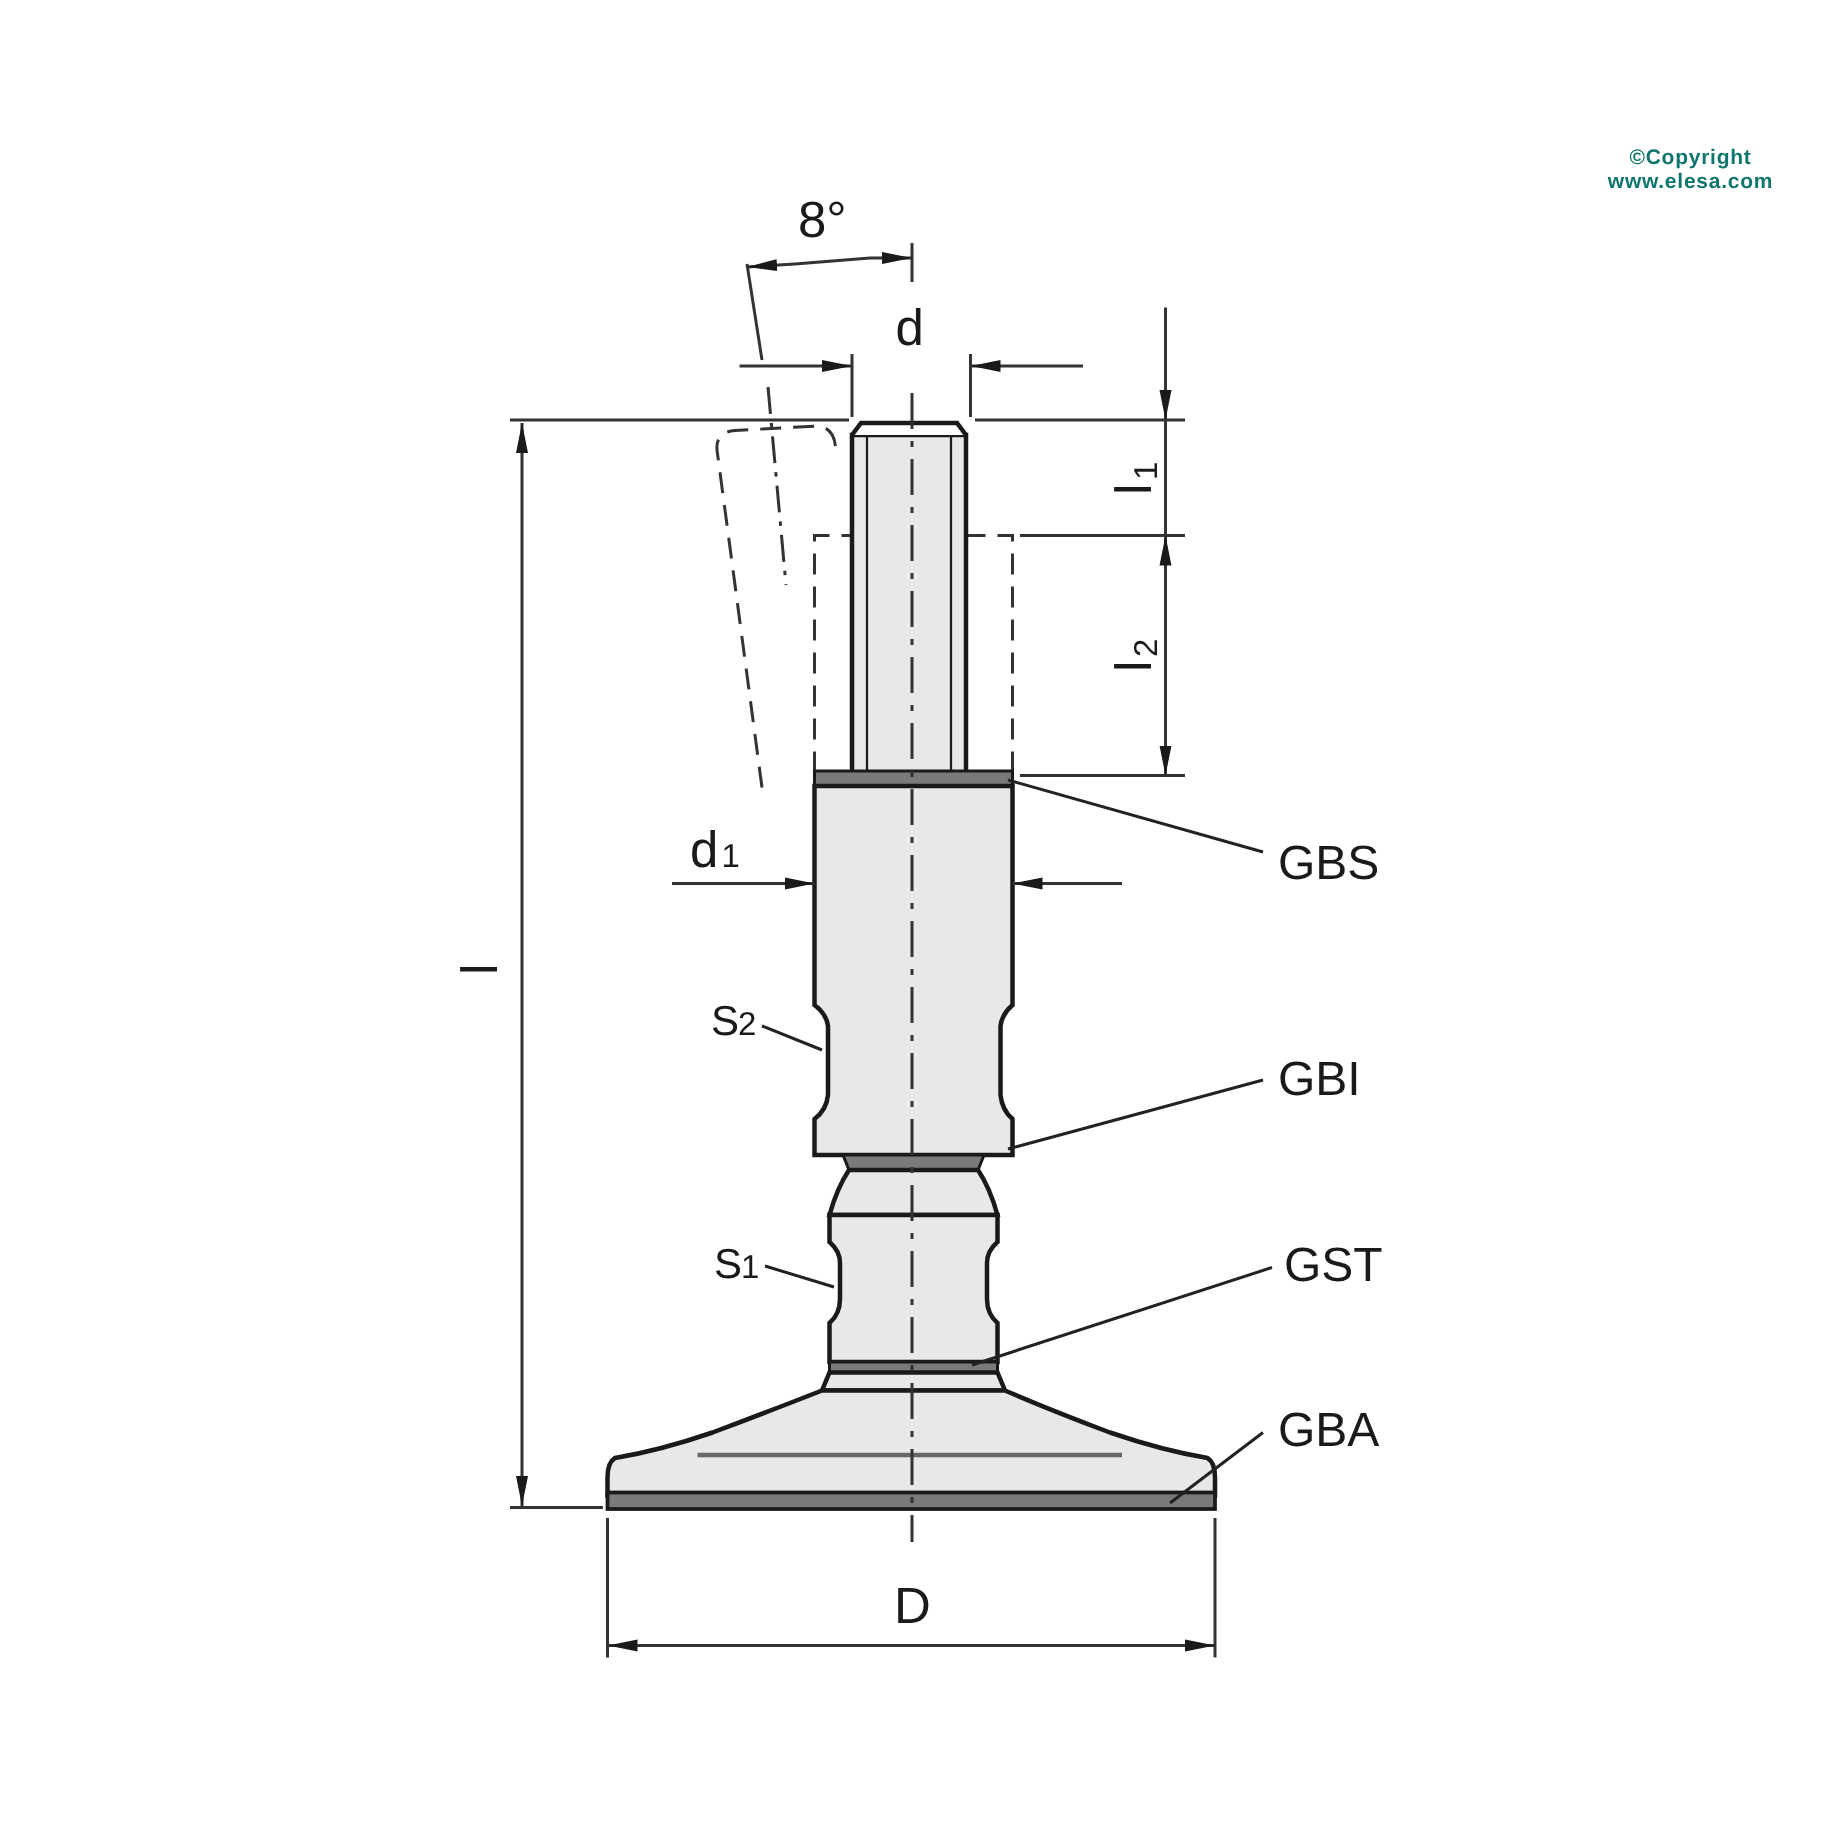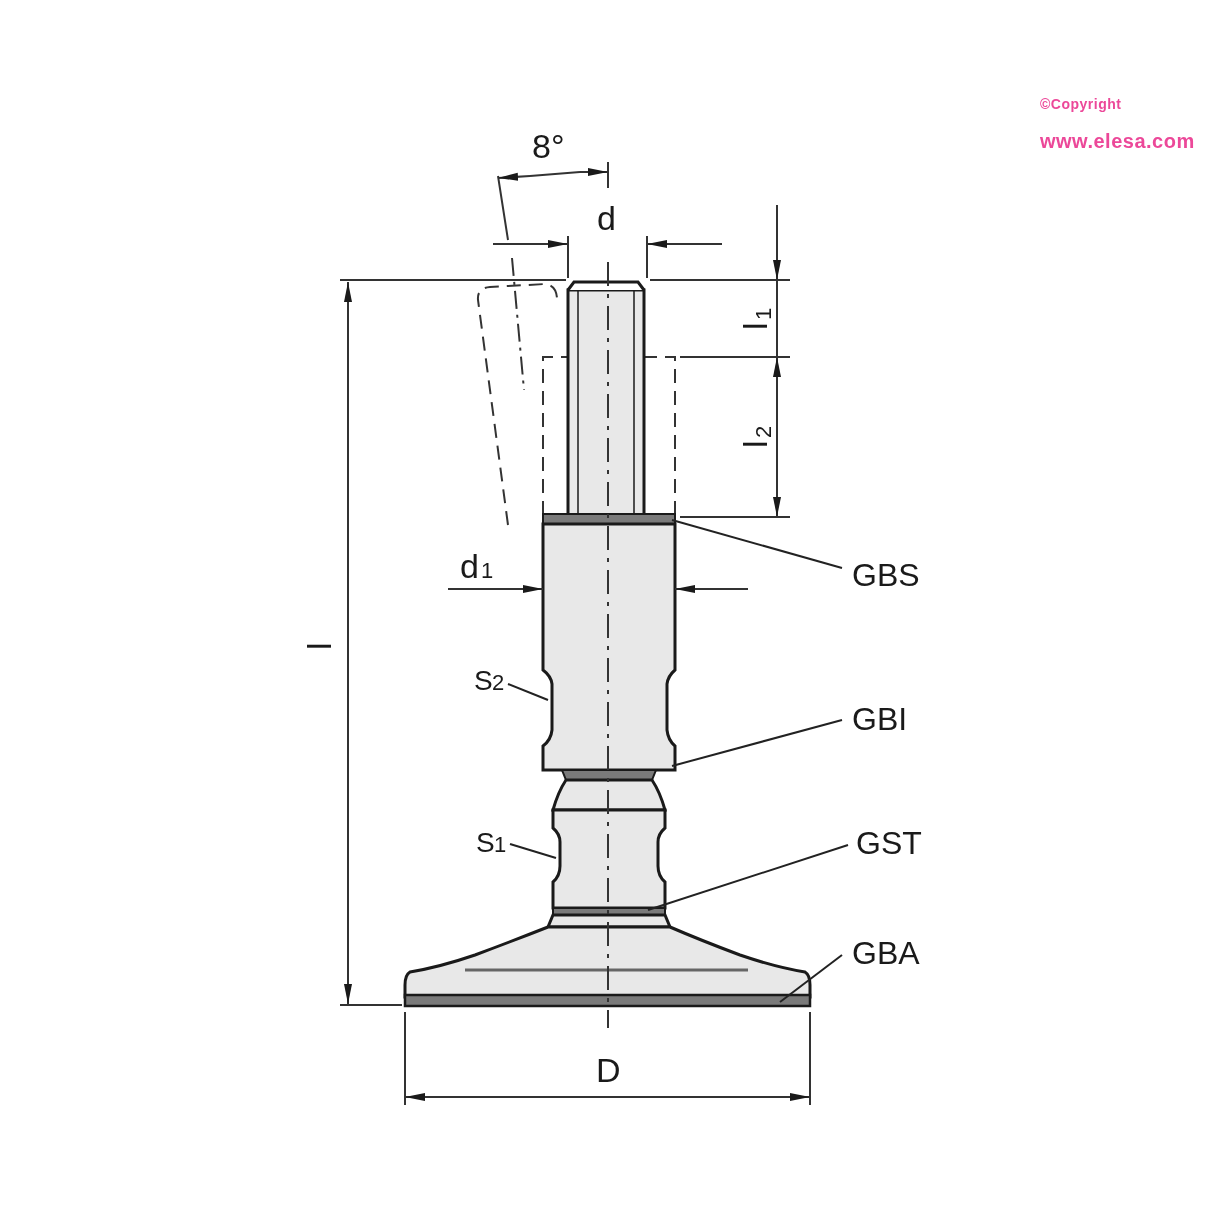--- a/index.html
+++ b/index.html
@@ -1,22 +1,22 @@
 <!DOCTYPE html>
 <html><head>
 <meta charset="utf-8">
 <style>
   html, body { margin: 0; padding: 0; background: #ffffff; }
   body { width: 1214px; height: 1214px; position: relative; overflow: hidden; font-family: "Liberation Sans", sans-serif; }
   #drawing { position: absolute; left: 0; top: 0; width: 1214px; height: 1214px; }
   .lbl { font-family: "Liberation Sans", sans-serif; fill: #1a1a1a; }
-  .logo { position: absolute; left: 1040px; top: 96px; width: 174px; color: #ec4899; }
+  .logo { position: absolute; left: 1040px; top: 96px; width: 174px; text-align: center; color: #0f766e; }
   .logo .copy { font-size: 14px; font-weight: bold; letter-spacing: 0.5px; }
   .logo .brand { font-size: 46px; font-weight: bold; line-height: 44px; letter-spacing: -1px; }
-  .logo .url { font-size: 20px; font-weight: bold; letter-spacing: 0.5px; margin-top: 18px; }
+  .logo .url { font-size: 14px; font-weight: bold; letter-spacing: 0.5px; margin-top: 0; }
 </style>
 </head>
 <body>
 
 <div class="logo">
   <div class="copy">©Copyright</div>
   <div class="url">www.elesa.com</div>
 </div>
 
 <svg id="drawing" viewBox="0 0 1214 1214" xmlns="http://www.w3.org/2000/svg">

